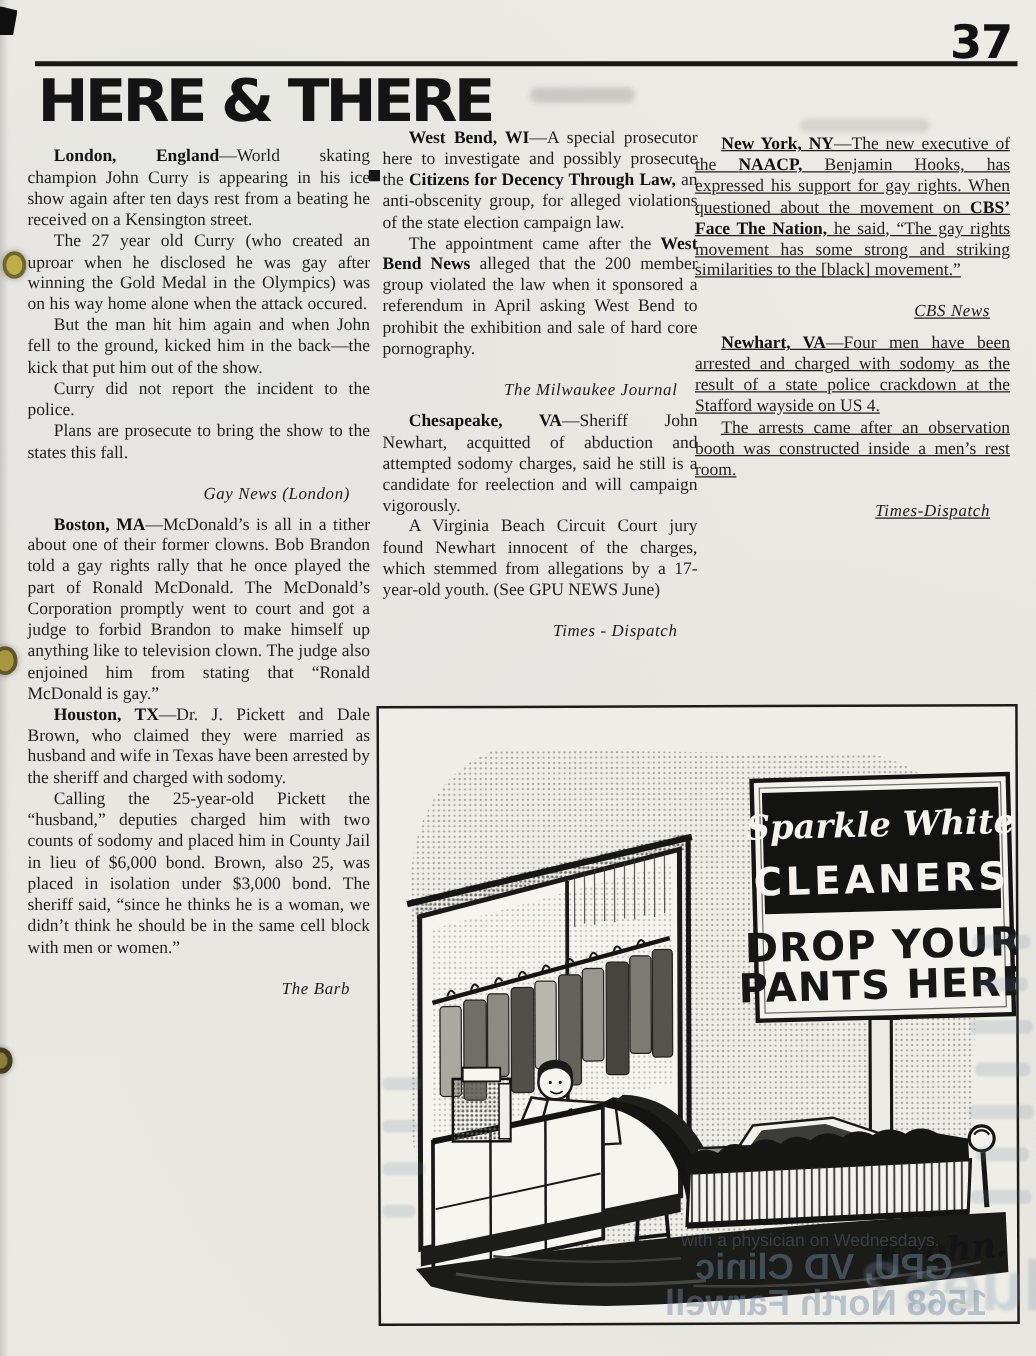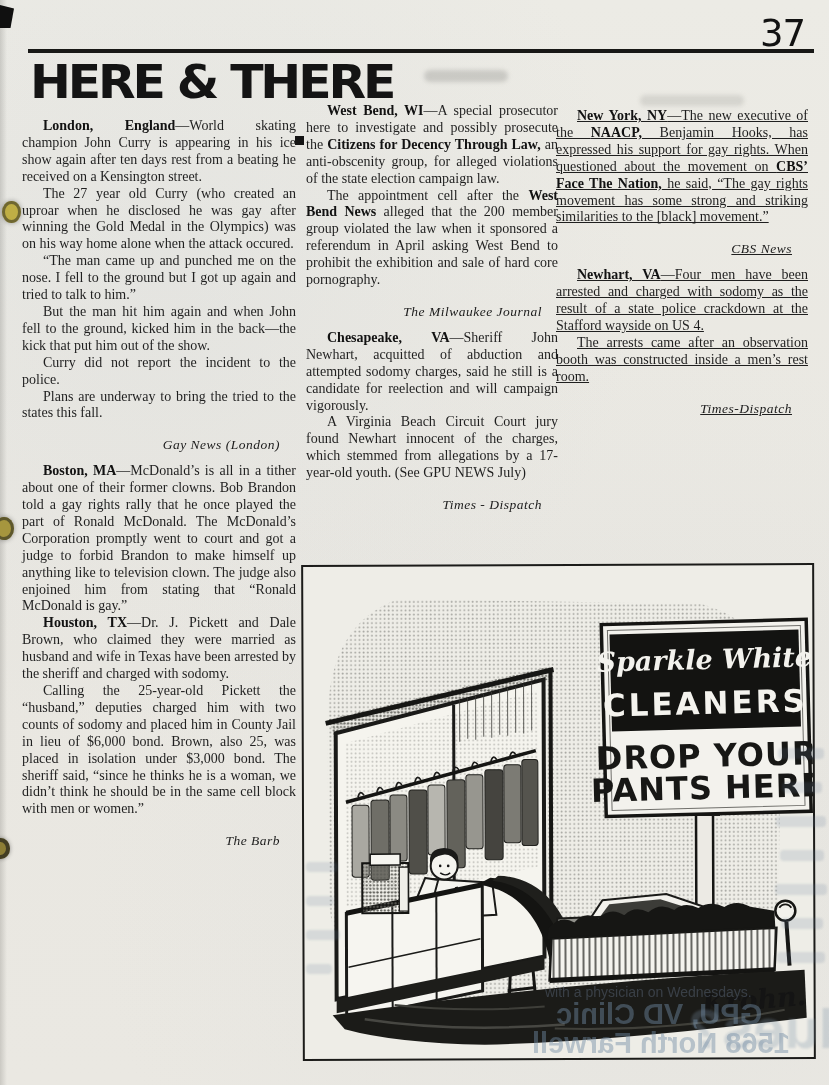--- a/index.html
+++ b/index.html
@@ -8,21 +8,21 @@
     background:
       radial-gradient(circle at 20% 25%, rgba(205,210,214,.22), transparent 45%),
       radial-gradient(circle at 75% 80%, rgba(210,215,218,.18), transparent 50%),
       linear-gradient(#ecebe5,#e9e7e1 60%,#eae8e2);
     font-family:"Liberation Serif", serif;color:#1f1f1f;
   }
   .page::before{content:"";position:absolute;left:0;top:0;width:7px;height:100%;
     background:linear-gradient(90deg,rgba(60,60,55,.18),transparent);pointer-events:none;}
   
   .page-number{position:absolute;left:760px;top:12px;font-family:"DejaVu Sans",sans-serif;
-    font-weight:normal;font-size:37px;color:#121212;letter-spacing:-1px;}
+    font-weight:bold;font-size:37px;color:#121212;letter-spacing:-1px;}
   .header-rule{position:absolute;left:28px;top:49px;width:786px;height:4px;background:#181816;}
   .masthead{position:absolute;left:30px;top:54px;width:300px;height:56px;
     font-family:"DejaVu Sans",sans-serif;font-weight:bold;font-size:47px;line-height:56px;
     letter-spacing:-3px;color:#141414;transform:scaleX(1.04);transform-origin:left center;
     white-space:nowrap;}
   
   .col{position:absolute;font-size:14px;line-height:16.9px;}
   .col-1{left:22px;top:118px;width:274px;}
   .col-2{left:306px;top:103px;width:252px;}
   .col-3{left:556px;top:108px;width:252px;text-decoration:underline;}
@@ -66,44 +66,43 @@
 
   <div class="corner-mark"></div>
   <div class="page-number">37</div>
   <div class="header-rule"></div>
   <div class="masthead">HERE &amp; THERE</div>
 
   <div class="col col-1">
       <div class="story">
         <p class="para"><span class="lead">London, England</span><span>—World skating champion John Curry is appearing in his ice show again after ten days rest from a beating he received on a Kensington street.</span></p>
         <p class="para"><span>The 27 year old Curry (who created an uproar when he disclosed he was gay after winning the Gold Medal in the Olympics) was on his way home alone when the attack occured.</span></p>
-        <p class="para"><span>“The man came up and punched me on the nose. I fell to the ground but I got up again and tried to talk to him.”</span></p>
         <p class="para"><span>But the man hit him again and when John fell to the ground, kicked him in the back—the kick that put him out of the show.</span></p>
         <p class="para"><span>Curry did not report the incident to the police.</span></p>
-        <p class="para"><span>Plans are underway to bring the tried to the states this fall.</span></p>
+        <p class="para"><span>Plans are prosecute to bring the show to the states this fall.</span></p>
         <div class="credit">Gay News (London)</div>
       </div>
       <div class="story">
         <p class="para"><span class="lead">Boston, MA</span><span>—McDonald’s is all in a tither about one of their former clowns. Bob Brandon told a gay rights rally that he once played the part of Ronald McDonald. The McDonald’s Corporation promptly went to court and got a judge to forbid Brandon to make himself up anything like to television clown. The judge also enjoined him from stating that “Ronald McDonald is gay.”</span></p>
       </div>
       <div class="story">
         <p class="para"><span class="lead">Houston, TX</span><span>—Dr. J. Pickett and Dale Brown, who claimed they were married as husband and wife in Texas have been arrested by the sheriff and charged with sodomy.</span></p>
         <p class="para"><span>Calling the 25-year-old Pickett the “husband,” deputies charged him with two counts of sodomy and placed him in County Jail in lieu of $6,000 bond. Brown, also 25, was placed in isolation under $3,000 bond. The sheriff said, “since he thinks he is a woman, we didn’t think he should be in the same cell block with men or women.”</span></p>
         <div class="credit">The Barb</div>
       </div>
     </div>
   <div class="col col-2">
       <div class="story">
         <p class="para"><span class="lead">West Bend, WI</span><span>—A special prosecutor here to investigate and possibly prosecute the </span><span class="lead">Citizens for Decency Through Law,</span><span> an anti-obscenity group, for alleged violations of the state election campaign law.</span></p>
-        <p class="para"><span>The appointment cell after the </span><span class="lead">West Bend News</span><span> alleged that the 200 member group violated the law when it sponsored a referendum in April asking West Bend to prohibit the exhibition and sale of hard core pornography.</span></p>
+        <p class="para"><span>The appointment came after the </span><span class="lead">West Bend News</span><span> alleged that the 200 member group violated the law when it sponsored a referendum in April asking West Bend to prohibit the exhibition and sale of hard core pornography.</span></p>
         <div class="credit">The Milwaukee Journal</div>
       </div>
       <div class="story">
         <p class="para"><span class="lead">Chesapeake, VA</span><span>—Sheriff John Newhart, acquitted of abduction and attempted sodomy charges, said he still is a candidate for reelection and will campaign vigorously.</span></p>
-        <p class="para"><span>A Virginia Beach Circuit Court jury found Newhart innocent of the charges, which stemmed from allegations by a 17-year-old youth. (See GPU NEWS July)</span></p>
+        <p class="para"><span>A Virginia Beach Circuit Court jury found Newhart innocent of the charges, which stemmed from allegations by a 17-year-old youth. (See GPU NEWS June)</span></p>
         <div class="credit">Times - Dispatch</div>
       </div>
     </div>
   <div class="col col-3">
       <div class="story">
         <p class="para"><span class="lead">New York, NY</span><span>—The new executive of the </span><span class="lead">NAACP,</span><span> Benjamin Hooks, has expressed his support for gay rights. When questioned about the movement on </span><span class="lead">CBS’ Face The Nation,</span><span> he said, “The gay rights movement has some strong and striking similarities to the [black] movement.”</span></p>
         <div class="credit">CBS News</div>
       </div>
       <div class="story">
         <p class="para"><span class="lead">Newhart, VA</span><span>—Four men have been arrested and charged with sodomy as the result of a state police crackdown at the Stafford wayside on US 4.</span></p>

